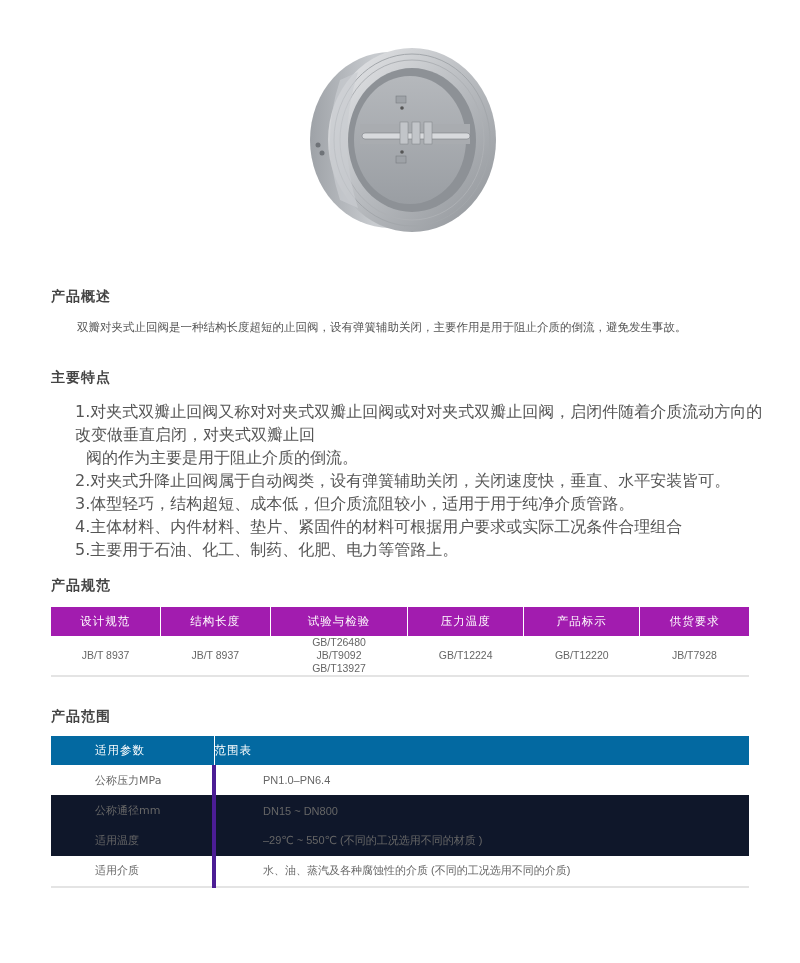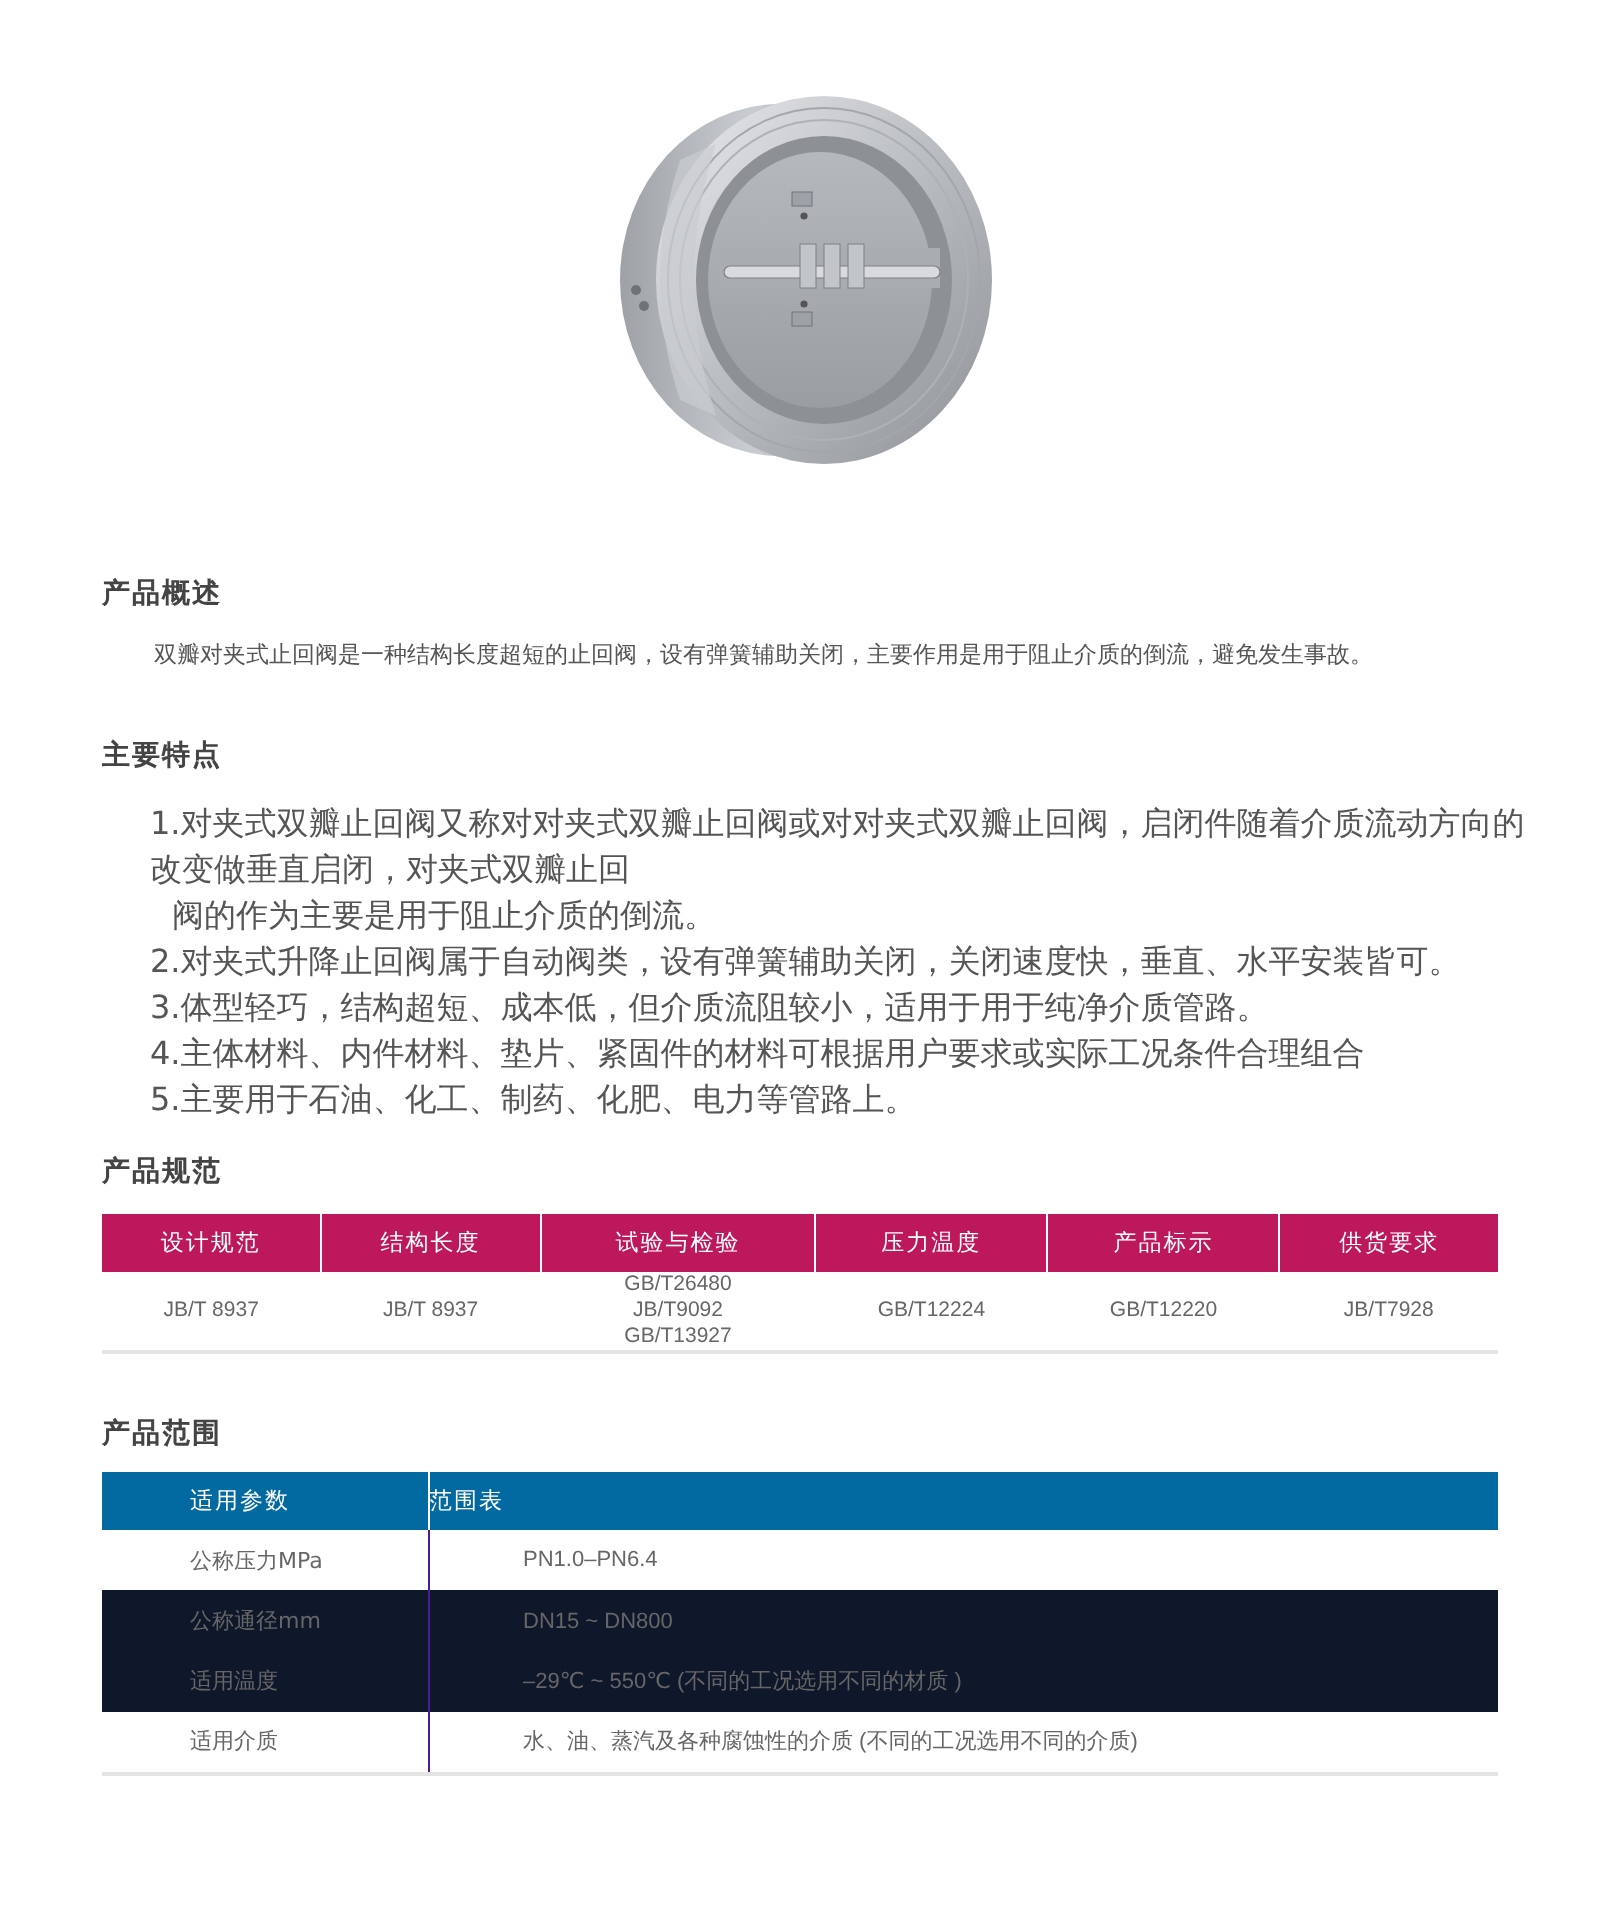--- a/index.html
+++ b/index.html
@@ -18,38 +18,38 @@
       position: absolute; left: 77px; top: 320px; font-size: 11.5px; color: #555; white-space: nowrap;
     }
 
     .features { position: absolute; left: 75px; top: 400px; width: 690px; font-size: 16px; color: #555; }
     .features .item { line-height: 23px; }
     .features .item .cont { display: block; padding-left: 11px; }
 
     table { border-collapse: collapse; position: absolute; left: 51px; }
     .spec-table { top: 607px; width: 698px; }
     .spec-table th {
-      background: #be185d; color: #fff; font-weight: normal; font-size: 11.5px; height: 29px;
+      background: #a21caf; color: #fff; font-weight: normal; font-size: 11.5px; height: 29px;
       border-right: 1px solid #ffffff; text-align: center; letter-spacing: 1px;
     }
     .spec-table th:last-child { border-right: none; }
     .spec-table td {
       font-size: 10.5px; color: #666; text-align: center; height: 36px; border-bottom: 2px solid #e4e4e4;
       font-family: "Liberation Sans", sans-serif; line-height: 13px;
     }
 
     .range-table { top: 736px; width: 698px; }
     .range-table th {
       background: #0369a1; color: #fff; font-weight: normal; font-size: 11.5px; height: 29px; text-align: left;
       letter-spacing: 1px;
     }
     .range-table th.c1 { width: 163px; padding-left: 44px; border-right: 1px solid #fff; }
     .range-table th.c2 { }
     .range-table td { font-size: 11px; color: #666; height: 30.4px; text-align: left; }
-    .range-table td.c1 { width: 163px; padding-left: 44px; border-right: 1px solid #4c1d95; }
+    .range-table td.c1 { width: 163px; padding-left: 44px; border-right: 4px solid #4c1d95; }
     .range-table td.c2 { padding-left: 47px; font-family: "Liberation Sans", "DejaVu Sans", sans-serif; }
     .range-table tr.grey td { background: #0f172a; }
     .range-table tr:last-child td { border-bottom: 2px solid #e4e4e4; }
   </style>
 </head>
 <body>
 
 <div class="product-image">
   <svg width="200" height="196" viewBox="0 0 200 196">
     <defs>

